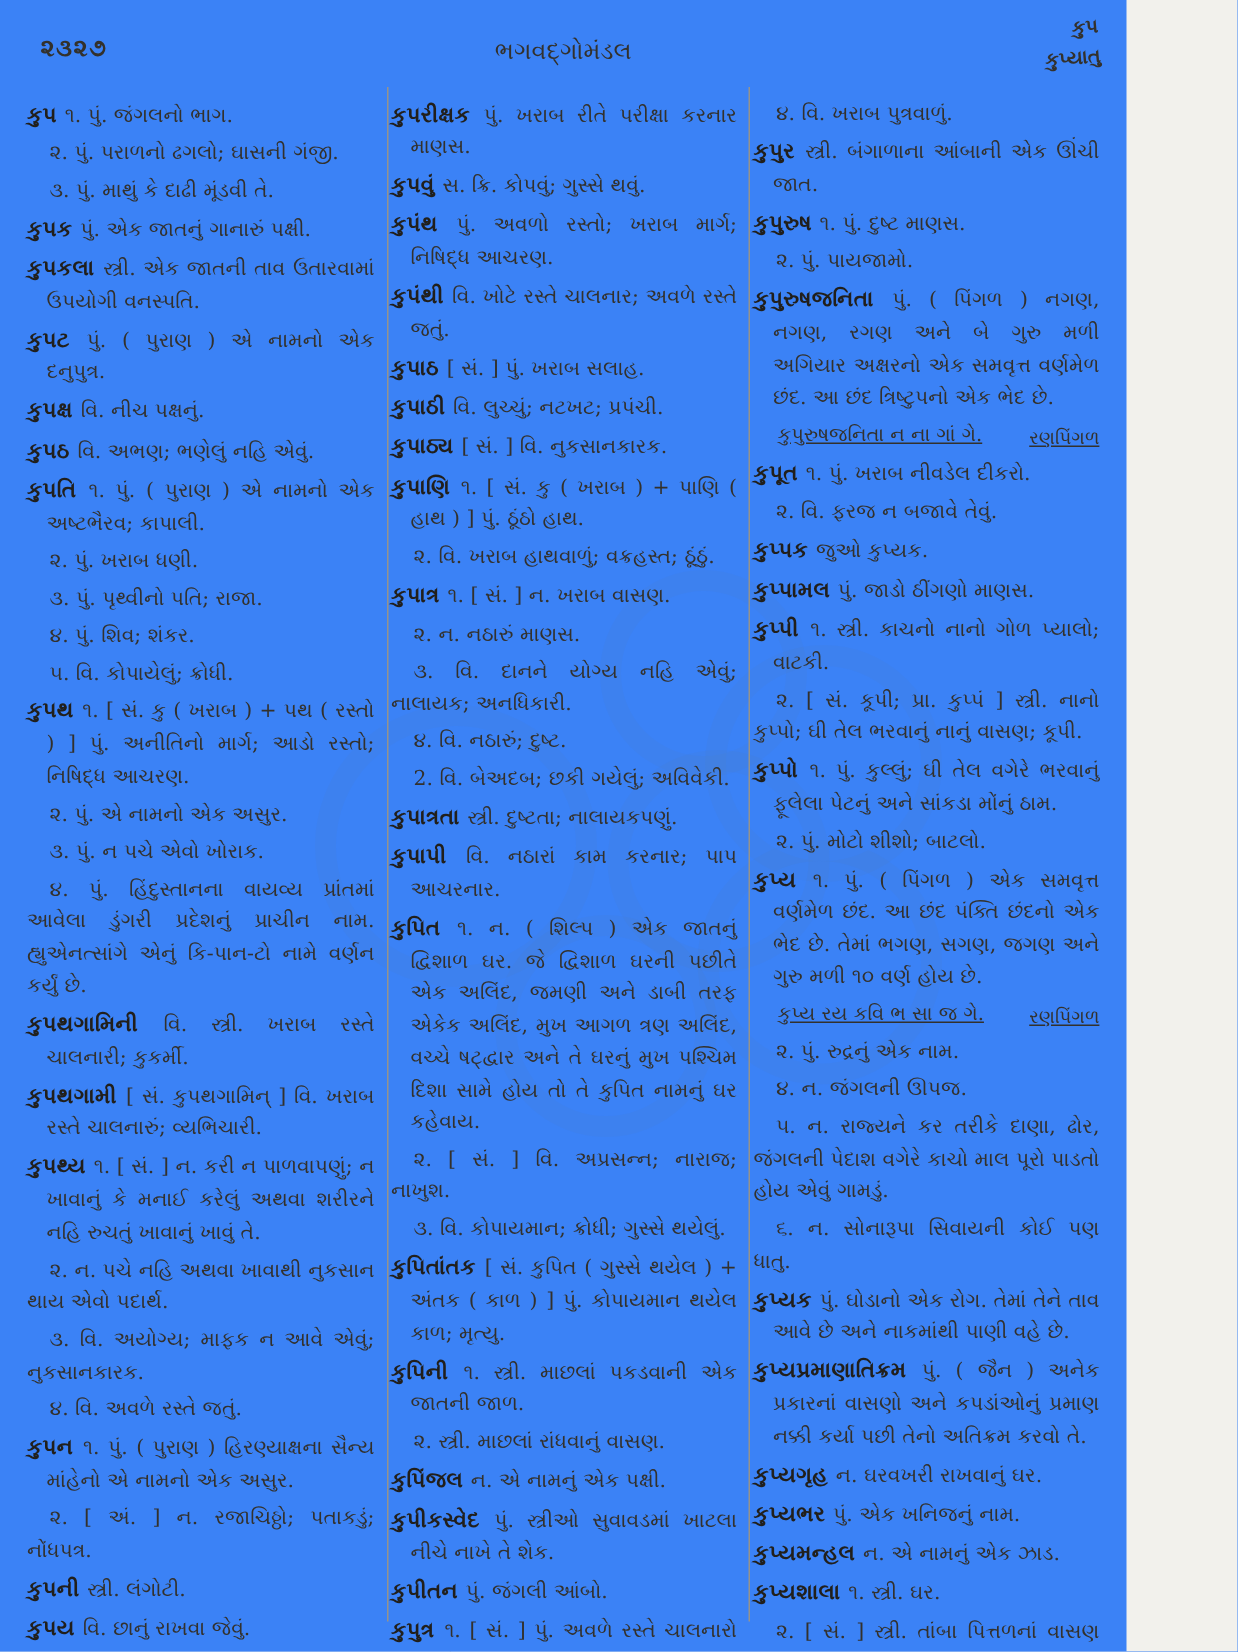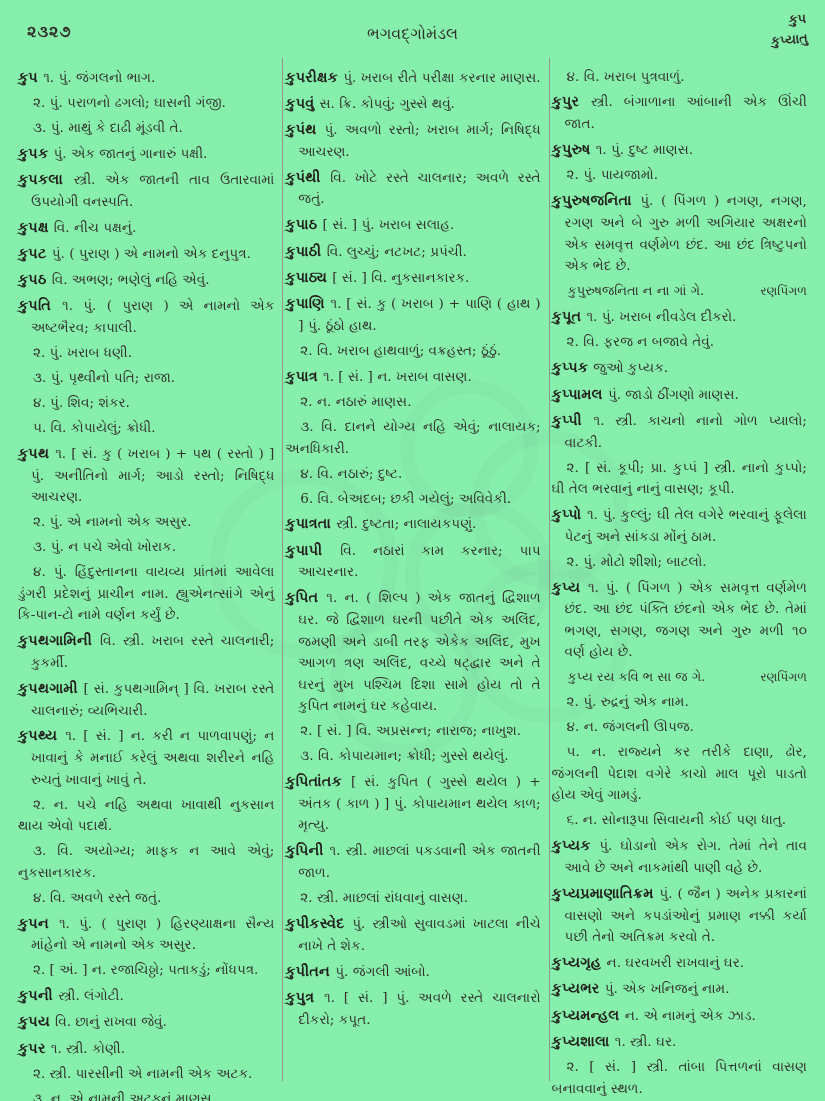--- a/index.html
+++ b/index.html
@@ -3,22 +3,22 @@
 <meta charset="utf-8">
 <style>
   html,body{margin:0;padding:0;}
   body{
     width:825px;height:1101px;
     background:#f2f1ec;
     font-family:"DejaVu Serif","Liberation Serif",serif;
     overflow:hidden;
   }
   .page{
-    position:relative;width:825px;height:1101px;
-    background:#86efac;color:#33312c;overflow:hidden;
+    position:relative;width:751px;height:1101px;
+    background:#3b82f6;color:#33312c;overflow:hidden;
   }
   
   .header{position:absolute;top:0;left:0;right:0;height:58px;}
   .pageno{position:absolute;left:27px;top:22px;font-size:16px;font-weight:bold;letter-spacing:1px;}
   .title{position:absolute;left:0;right:0;top:24px;text-align:center;font-size:16px;font-weight:normal;}
   .corner{position:absolute;right:18px;top:10px;text-align:right;font-size:13px;font-weight:bold;
           transform:rotate(-5deg);line-height:1.55;display:flex;flex-direction:column;}
   
   .stamp{position:absolute;left:0;top:0;width:825px;height:1101px;pointer-events:none;}
   .ring{position:absolute;border-radius:50%;border:14px solid #6c7a88;opacity:0.055;}
@@ -31,22 +31,22 @@
     width:33.33%;box-sizing:border-box;
     font-size:13.6px;line-height:1.58;
     text-align:justify;
     padding:4px 8px 0 2px;
   }
   .col.mid{border-left:1px solid #96938b;}
   .col p{margin:3.5px 0;}
   p.entry{padding-left:13px;text-indent:-13px;}
   p.sense{text-indent:15px;}
   .hw{font-weight:bold;font-size:14.4px;letter-spacing:.2px;color:#211f1b;}
-  .verse{display:flex;justify-content:space-between;align-items:flex-start;
-         margin:4px 0 4px 16px;font-size:13px;}
+  .verse{display:flex;justify-content:space-between;align-items:flex-end;
+         margin:4px 0 4px 16px;font-size:13px;text-decoration:underline;}
   .verse .attr{font-size:12.4px;padding-left:8px;white-space:nowrap;}
 </style>
 </head>
 <body>
 
 <div class="page">
 
   <div class="stamp">
     <div class="ring" style="left:400px;top:380px;width:110px;height:110px;"></div>
     <div class="ring" style="left:470px;top:430px;width:130px;height:130px;"></div>
@@ -65,22 +65,22 @@
     </span>
   </div>
 
   <div class="cols">
     <div class="col">
         <p class="entry"><span class="hw">કુપ </span><span>૧. પું. જંગલનો ભાગ.</span></p>
         <p class="sense"><span>૨. પું. પરાળનો ઢગલો; ઘાસની ગંજી.</span></p>
         <p class="sense"><span>૩. પું. માથું કે દાઢી મૂંડવી તે.</span></p>
         <p class="entry"><span class="hw">કુપક </span><span>પું. એક જાતનું ગાનારું પક્ષી.</span></p>
         <p class="entry"><span class="hw">કુપકલા </span><span>સ્ત્રી. એક જાતની તાવ ઉતારવામાં ઉપયોગી વનસ્પતિ.</span></p>
+        <p class="entry"><span class="hw">કુપટ </span><span>પું. ( પુરાણ ) એ નામનો એક દનુપુત્ર.</span></p>
         <p class="entry"><span class="hw">કુપક્ષ </span><span>વિ. નીચ પક્ષનું.</span></p>
-        <p class="entry"><span class="hw">કુપટ </span><span>પું. ( પુરાણ ) એ નામનો એક દનુપુત્ર.</span></p>
         <p class="entry"><span class="hw">કુપઠ </span><span>વિ. અભણ; ભણેલું નહિ એવું.</span></p>
         <p class="entry"><span class="hw">કુપતિ </span><span>૧. પું. ( પુરાણ ) એ નામનો એક અષ્ટભૈરવ; કાપાલી.</span></p>
         <p class="sense"><span>૨. પું. ખરાબ ધણી.</span></p>
         <p class="sense"><span>૩. પું. પૃથ્વીનો પતિ; રાજા.</span></p>
         <p class="sense"><span>૪. પું. શિવ; શંકર.</span></p>
         <p class="sense"><span>૫. વિ. કોપાયેલું; ક્રોધી.</span></p>
         <p class="entry"><span class="hw">કુપથ </span><span>૧. [ સં. કુ ( ખરાબ ) + પથ ( રસ્તો ) ] પું. અનીતિનો માર્ગ; આડો રસ્તો; નિષિદ્ધ આચરણ.</span></p>
         <p class="sense"><span>૨. પું. એ નામનો એક અસુર.</span></p>
         <p class="sense"><span>૩. પું. ન પચે એવો ખોરાક.</span></p>
         <p class="sense"><span>૪. પું. હિંદુસ્તાનના વાયવ્ય પ્રાંતમાં આવેલા ડુંગરી પ્રદેશનું પ્રાચીન નામ. હ્યુએનત્સાંગે એનું કિ-પાન-ટો નામે વર્ણન કર્યું છે.</span></p>
@@ -105,29 +105,30 @@
         <p class="entry"><span class="hw">કુપંથી </span><span>વિ. ખોટે રસ્તે ચાલનાર; અવળે રસ્તે જતું.</span></p>
         <p class="entry"><span class="hw">કુપાઠ </span><span>[ સં. ] પું. ખરાબ સલાહ.</span></p>
         <p class="entry"><span class="hw">કુપાઠી </span><span>વિ. લુચ્ચું; નટખટ; પ્રપંચી.</span></p>
         <p class="entry"><span class="hw">કુપાઠ્ય </span><span>[ સં. ] વિ. નુકસાનકારક.</span></p>
         <p class="entry"><span class="hw">કુપાણિ </span><span>૧. [ સં. કુ ( ખરાબ ) + પાણિ ( હાથ ) ] પું. ઠૂંઠો હાથ.</span></p>
         <p class="sense"><span>૨. વિ. ખરાબ હાથવાળું; વક્રહસ્ત; ઠૂંઠું.</span></p>
         <p class="entry"><span class="hw">કુપાત્ર </span><span>૧. [ સં. ] ન. ખરાબ વાસણ.</span></p>
         <p class="sense"><span>૨. ન. નઠારું માણસ.</span></p>
         <p class="sense"><span>૩. વિ. દાનને યોગ્ય નહિ એવું; નાલાયક; અનધિકારી.</span></p>
         <p class="sense"><span>૪. વિ. નઠારું; દુષ્ટ.</span></p>
-        <p class="sense"><span>6. વિ. બેઅદબ; છકી ગયેલું; અવિવેકી.</span></p>
+        <p class="sense"><span>2. વિ. બેઅદબ; છકી ગયેલું; અવિવેકી.</span></p>
         <p class="entry"><span class="hw">કુપાત્રતા </span><span>સ્ત્રી. દુષ્ટતા; નાલાયકપણું.</span></p>
         <p class="entry"><span class="hw">કુપાપી </span><span>વિ. નઠારાં કામ કરનાર; પાપ આચરનાર.</span></p>
         <p class="entry"><span class="hw">કુપિત </span><span>૧. ન. ( શિલ્પ ) એક જાતનું દ્વિશાળ ઘર. જે દ્વિશાળ ઘરની પછીતે એક અલિંદ, જમણી અને ડાબી તરફ એકેક અલિંદ, મુખ આગળ ત્રણ અલિંદ, વચ્ચે ષટ્‌દ્વાર અને તે ઘરનું મુખ પશ્ચિમ દિશા સામે હોય તો તે કુપિત નામનું ઘર કહેવાય.</span></p>
         <p class="sense"><span>૨. [ સં. ] વિ. અપ્રસન્ન; નારાજ; નાખુશ.</span></p>
         <p class="sense"><span>૩. વિ. કોપાયમાન; ક્રોધી; ગુસ્સે થયેલું.</span></p>
         <p class="entry"><span class="hw">કુપિતાંતક </span><span>[ સં. કુપિત ( ગુસ્સે થયેલ ) + અંતક ( કાળ ) ] પું. કોપાયમાન થયેલ કાળ; મૃત્યુ.</span></p>
         <p class="entry"><span class="hw">કુપિની </span><span>૧. સ્ત્રી. માછલાં પકડવાની એક જાતની જાળ.</span></p>
         <p class="sense"><span>૨. સ્ત્રી. માછલાં રાંધવાનું વાસણ.</span></p>
+        <p class="entry"><span class="hw">કુપિંજલ </span><span>ન. એ નામનું એક પક્ષી.</span></p>
         <p class="entry"><span class="hw">કુપીકસ્વેદ </span><span>પું. સ્ત્રીઓ સુવાવડમાં ખાટલા નીચે નાખે તે શેક.</span></p>
         <p class="entry"><span class="hw">કુપીતન </span><span>પું. જંગલી આંબો.</span></p>
         <p class="entry"><span class="hw">કુપુત્ર </span><span>૧. [ સં. ] પું. અવળે રસ્તે ચાલનારો દીકરો; કપૂત.</span></p>
       </div>
     <div class="col mid">
         <p class="sense"><span>૪. વિ. ખરાબ પુત્રવાળું.</span></p>
         <p class="entry"><span class="hw">કુપુર </span><span>સ્ત્રી. બંગાળાના આંબાની એક ઊંચી જાત.</span></p>
         <p class="entry"><span class="hw">કુપુરુષ </span><span>૧. પું. દુષ્ટ માણસ.</span></p>
         <p class="sense"><span>૨. પું. પાયજામો.</span></p>
         <p class="entry"><span class="hw">કુપુરુષજનિતા </span><span>પું. ( પિંગળ ) નગણ, નગણ, રગણ અને બે ગુરુ મળી અગિયાર અક્ષરનો એક સમવૃત્ત વર્ણમેળ છંદ. આ છંદ ત્રિષ્ટુપનો એક ભેદ છે.</span></p>

